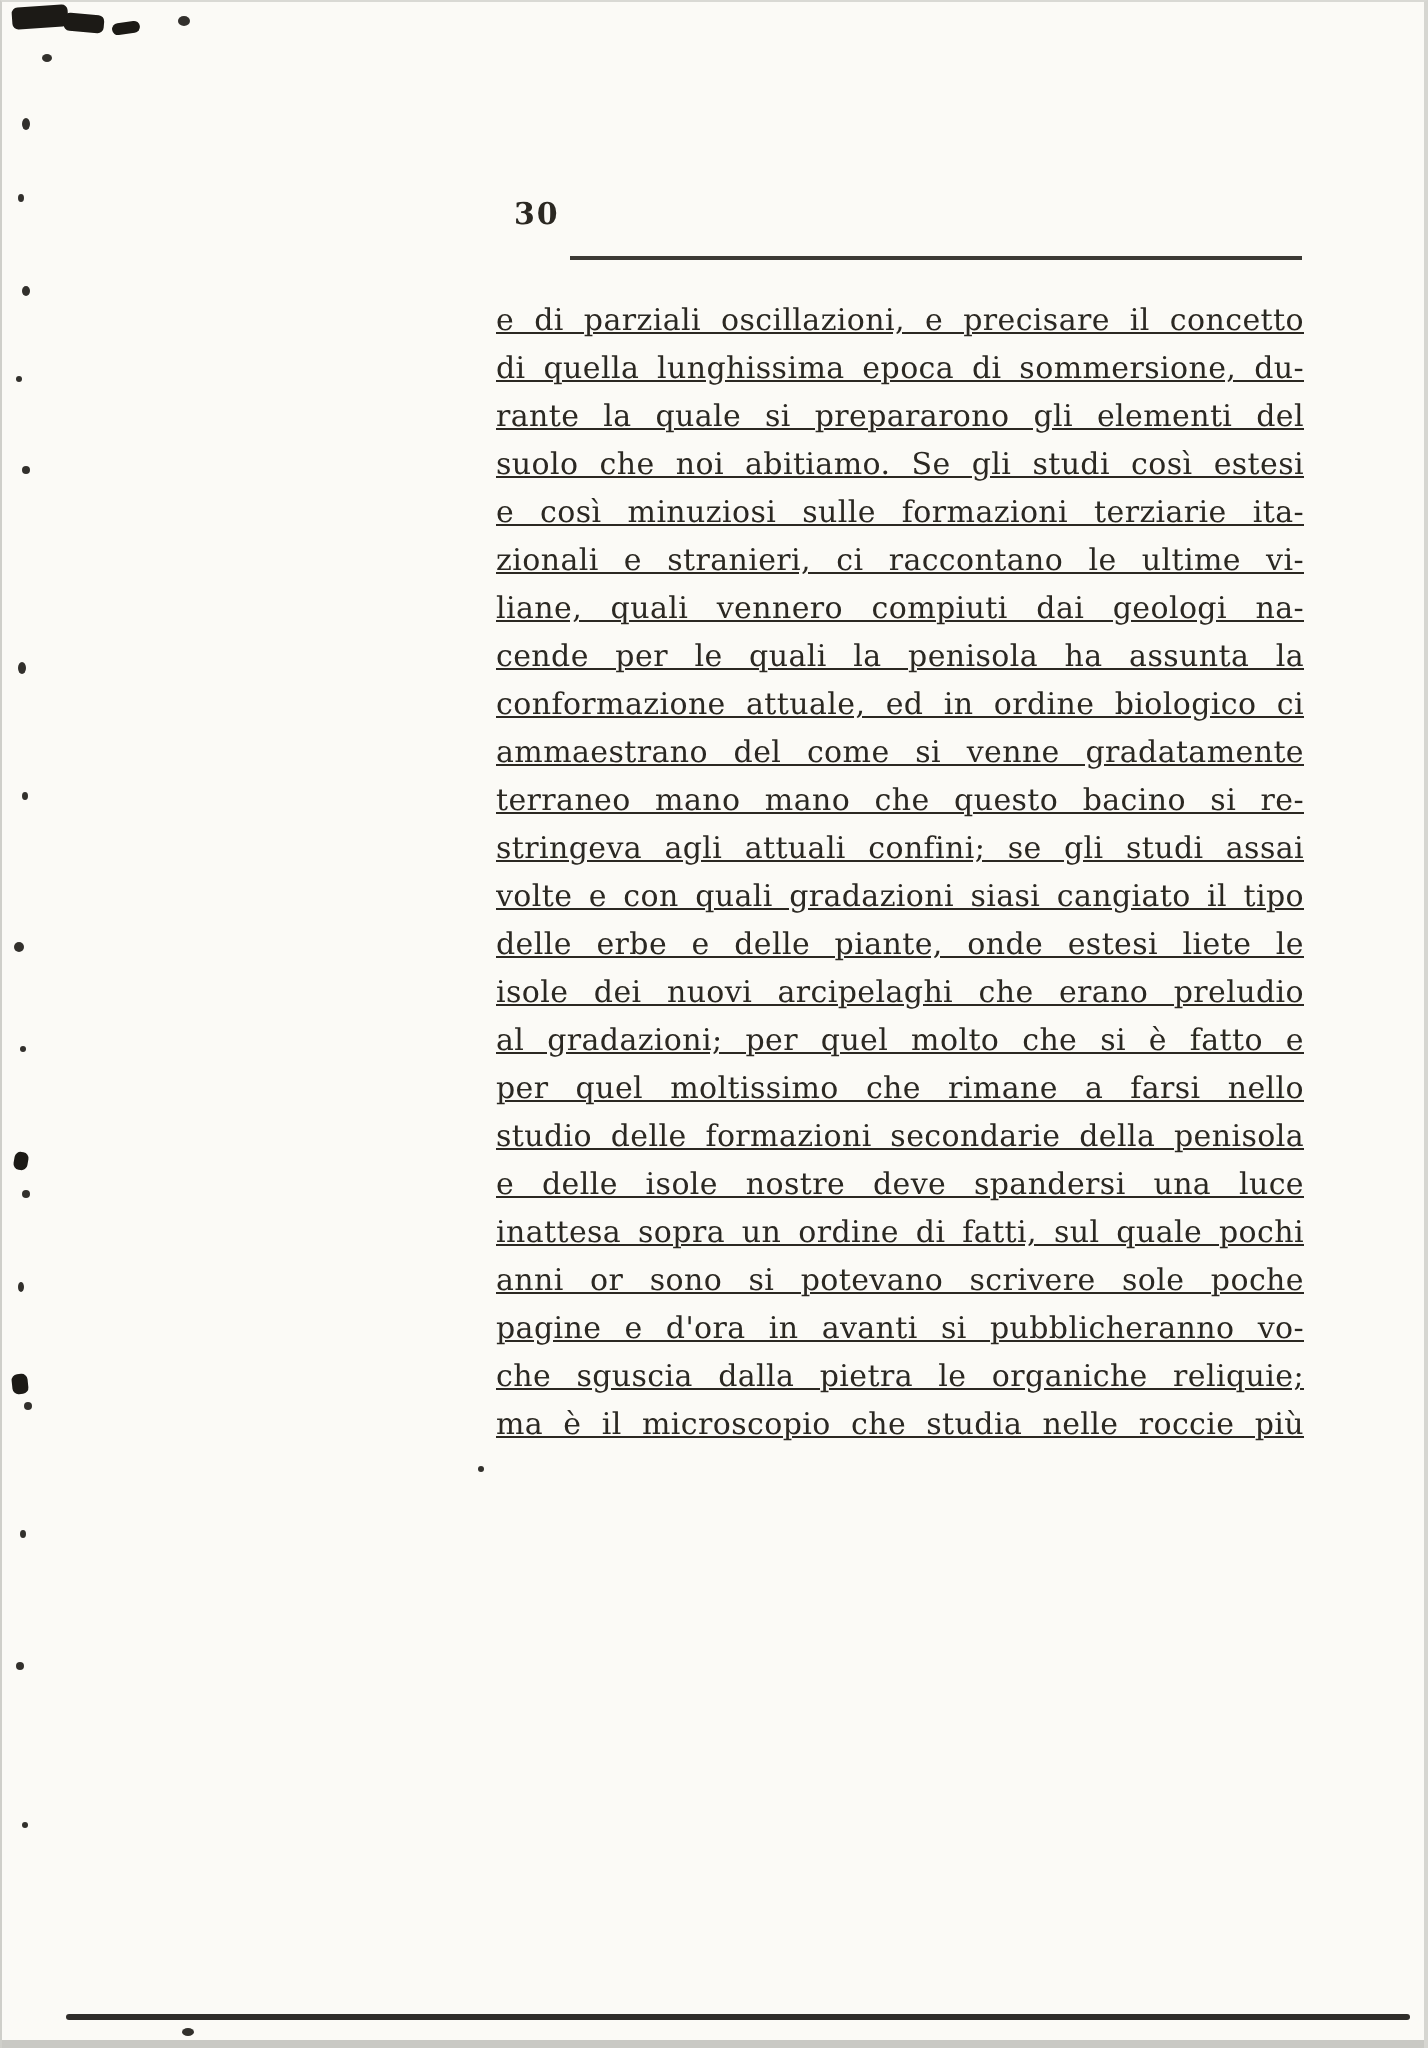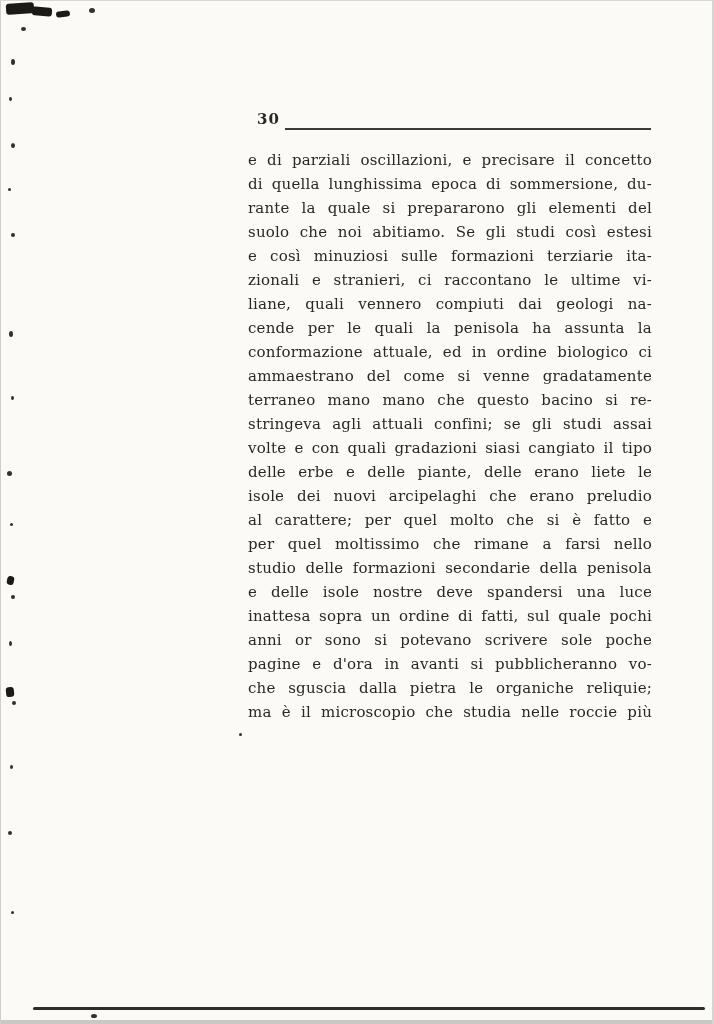--- a/index.html
+++ b/index.html
@@ -23,21 +23,20 @@
     border-top:1px solid #d9d9d4;
     overflow:hidden;
   }
   .page-number{
     position:absolute;
     left:256px;top:97px;
     font-size:15px;
     font-weight:bold;
     color:var(--ink);
     letter-spacing:1px;
-    margin-top:12px;
   }
   .header-rule{
     position:absolute;
     left:284px;top:127px;
     width:366px;height:2px;
     background:var(--rule);
   }
   .body-text{
     position:absolute;
     left:247px;top:147px;
@@ -46,20 +45,21 @@
     font-size:15px;
   }
   .line{
     height:24px;
     line-height:24px;
     text-align:justify;
     text-align-last:justify;
     overflow:hidden;
     white-space:normal;
     letter-spacing:0.2px;
+    text-decoration:underline;
   }
   
   .speck{
     position:absolute;
     background:var(--speck);
     border-radius:50%;
     opacity:0.9;
   }
   .smudge{
     position:absolute;
@@ -96,23 +96,23 @@
       <div class="line">suolo che noi abitiamo. Se gli studi così estesi</div>
       <div class="line">e così minuziosi sulle formazioni terziarie ita-</div>
       <div class="line">zionali e stranieri, ci raccontano le ultime vi-</div>
       <div class="line">liane, quali vennero compiuti dai geologi na-</div>
       <div class="line">cende per le quali la penisola ha assunta la</div>
       <div class="line">conformazione attuale, ed in ordine biologico ci</div>
       <div class="line">ammaestrano del come si venne gradatamente</div>
       <div class="line">terraneo mano mano che questo bacino si re-</div>
       <div class="line">stringeva agli attuali confini; se gli studi assai</div>
       <div class="line">volte e con quali gradazioni siasi cangiato il tipo</div>
-      <div class="line">delle erbe e delle piante, delle erano liete le</div>
+      <div class="line">delle erbe e delle piante, onde estesi liete le</div>
       <div class="line">isole dei nuovi arcipelaghi che erano preludio</div>
-      <div class="line">al carattere; per quel molto che si è fatto e</div>
+      <div class="line">al gradazioni; per quel molto che si è fatto e</div>
       <div class="line">per quel moltissimo che rimane a farsi nello</div>
       <div class="line">studio delle formazioni secondarie della penisola</div>
       <div class="line">e delle isole nostre deve spandersi una luce</div>
       <div class="line">inattesa sopra un ordine di fatti, sul quale pochi</div>
       <div class="line">anni or sono si potevano scrivere sole poche</div>
       <div class="line">pagine e d'ora in avanti si pubblicheranno vo-</div>
       <div class="line">che sguscia dalla pietra le organiche reliquie;</div>
       <div class="line">ma è il microscopio che studia nelle roccie più</div>
     </div>
 

